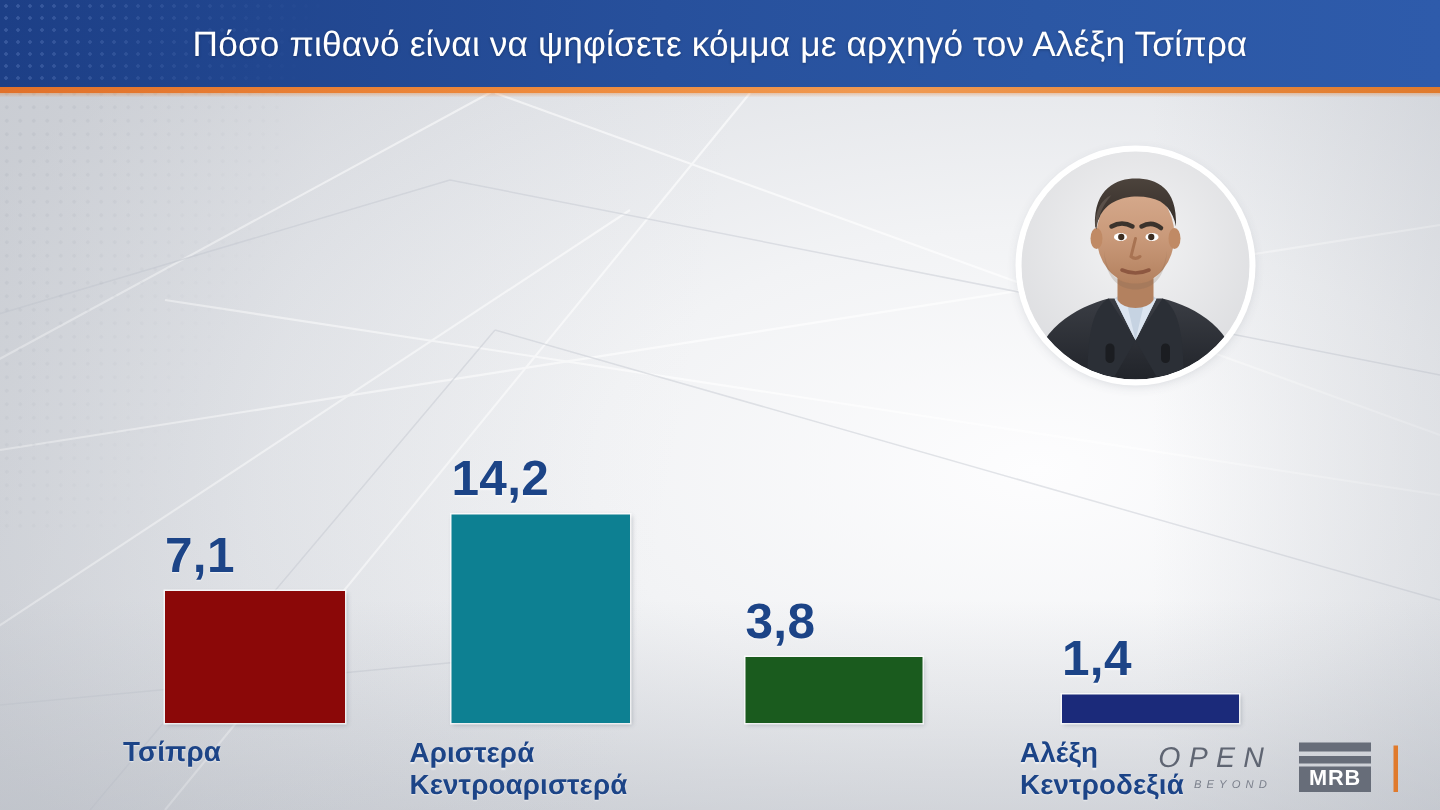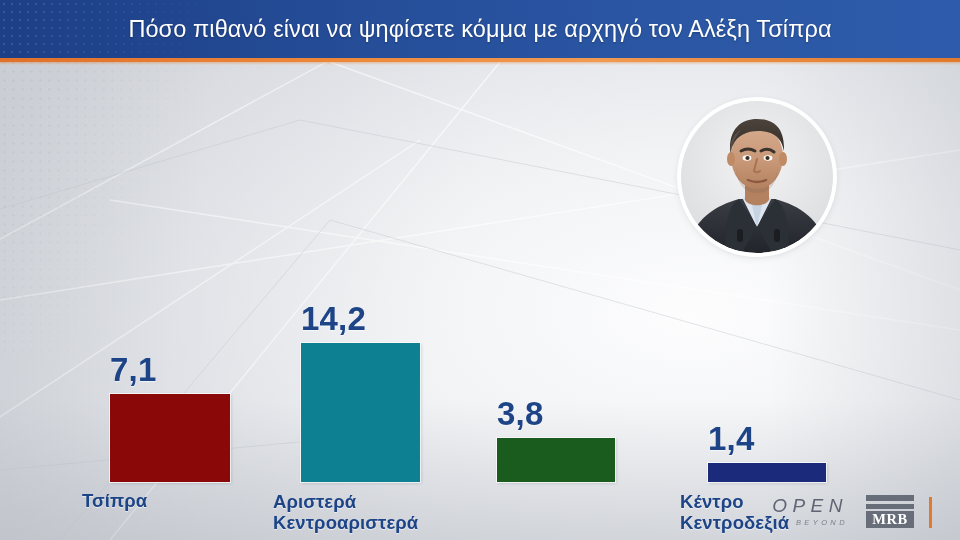--- a/index.html
+++ b/index.html
@@ -177,21 +177,20 @@
     font-size: 7.5px;
     letter-spacing: 3.4px;
     color: #7b808c;
     line-height: 1;
     text-align: right;
   }
   .logo-mrb {
     position: absolute;
     right: 46px; bottom: 12px;
     width: 48px;
-    font-family: Liberation Serif, serif;
   }
   .logo-mrb .cap {
     height: 6px;
     background: #676d79;
     margin-bottom: 2.5px;
   }
   .logo-mrb .cap.two { height: 5px; }
   .logo-mrb .word {
     background: #676d79;
     color: #ffffff;
@@ -324,21 +323,21 @@
     </div>
 
     <div class="bar-group" style="left:497px; width:118px; height:316px;">
       <span class="bar-value" style="bottom:52px;">3,8</span>
       <div class="bar-rect" style="width:118px; height:44px; background:#1a5b1e;"></div>
     </div>
 
     <div class="bar-group" style="left:708px; width:118px; height:316px;">
       <span class="bar-value" style="bottom:27px;">1,4</span>
       <div class="bar-rect" style="width:118px; height:19px; background:#1b2a7a;"></div>
-      <span class="bar-label" style="top:auto; bottom:-52px;">Κέντρο
+      <span class="bar-label" style="top:auto; bottom:-52px;">Αλέξη
 Κεντροδεξιά</span>
     </div>
 
   </div>
 
   <div class="footer">
 
     <div class="logo-open">
       <span class="word">OPEN</span>
       <span class="sub">BEYOND</span>

